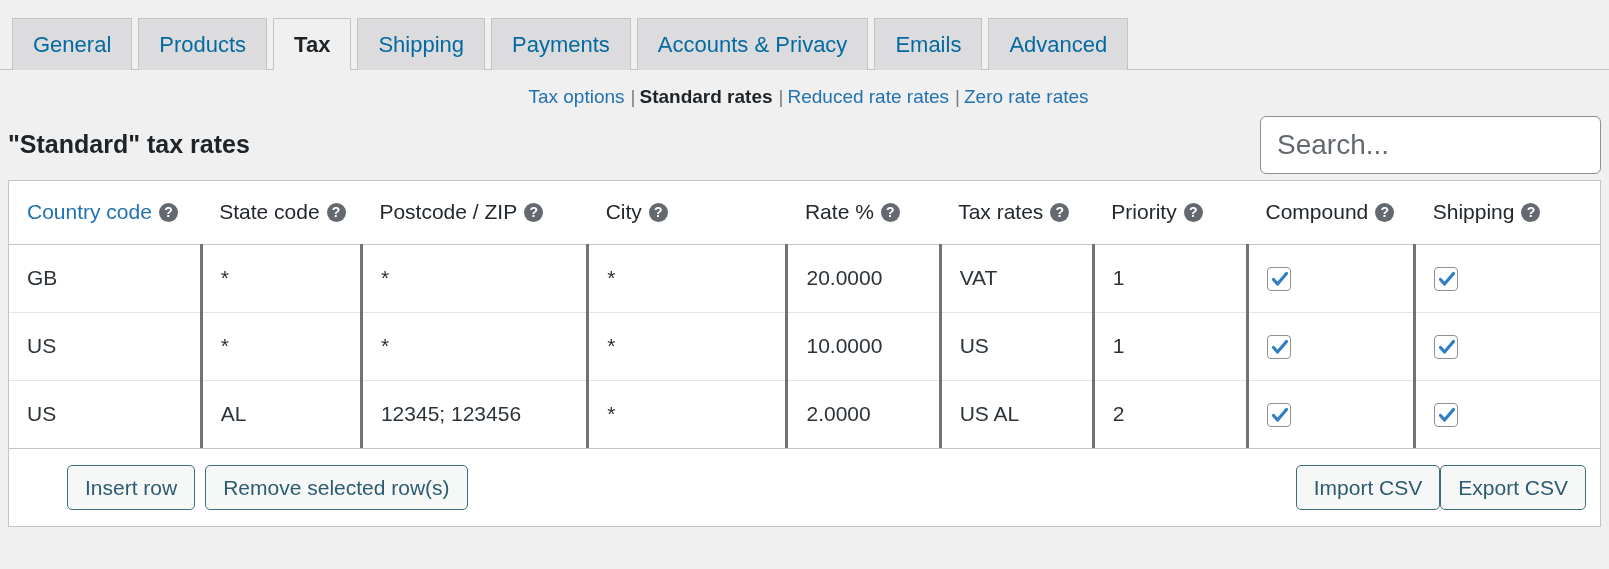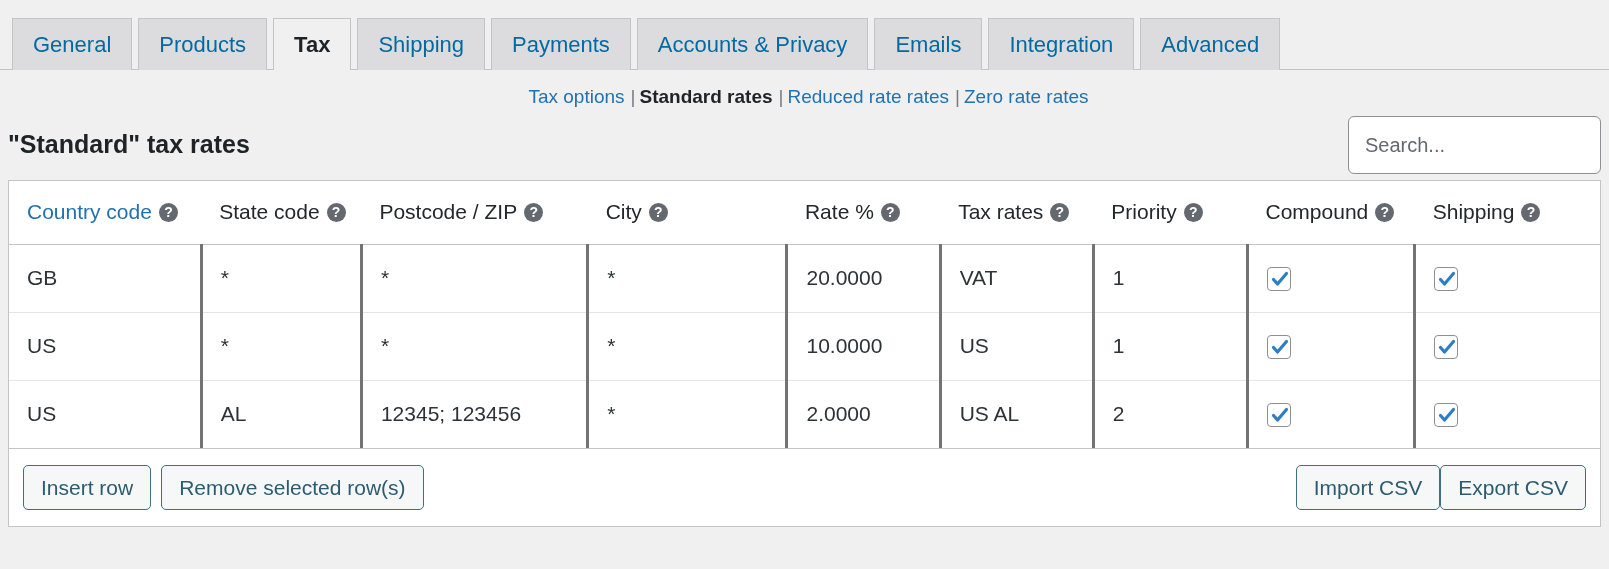--- a/index.html
+++ b/index.html
@@ -87,28 +87,28 @@
     font-weight: bold;
     color: #1d2327;
     margin: 0;
   }
   .search-wrap {
     position: absolute;
     right: 8px;
     top: 8px;
   }
   .search-input {
-    width: 253px;
+    width: 341px;
     height: 58px;
     box-sizing: border-box;
     border: 1px solid #8c8f94;
     border-radius: 6px;
     background: #fff;
     padding: 0 16px;
-    font-size: 20px;
+    font-size: 28px;
     font-family: "Liberation Sans", sans-serif;
     color: #2c3338;
     outline: none;
   }
   .search-input::placeholder {
     color: #646970;
   }
 
   
   .table-wrap {
@@ -191,21 +191,21 @@
   
   .tfoot {
     border-top: 1px solid #c3c4c7;
     height: 78px;
     display: flex;
     align-items: center;
     padding: 0 14px;
     box-sizing: border-box;
     background: #fff;
   }
-  .foot-left { display: flex; gap: 10px; }
+  .foot-left { display: flex; gap: 10px; margin-left: 44px; }
   .foot-right { display: flex; margin-left: auto; }
   .btn {
     background: #f6f7f7;
     border: 1px solid #3f6e7d;
     border-radius: 5px;
     color: #2c5c70;
     font-size: 21px;
     font-family: "Liberation Sans", sans-serif;
     padding: 11px 17px;
     cursor: pointer;
@@ -217,21 +217,20 @@
 <body>
 
 <div class="tab-bar">
     <a class="tab" href="#">General</a>
     <a class="tab" href="#">Products</a>
     <a class="tab active" href="#">Tax</a>
     <a class="tab" href="#">Shipping</a>
     <a class="tab" href="#">Payments</a>
     <a class="tab" href="#">Accounts &amp; Privacy</a>
     <a class="tab" href="#">Emails</a>
-    <a class="tab" href="#">Integration</a>
     <a class="tab" href="#">Advanced</a>
   </div>
 
 <div class="subnav"><a href="#" class="">Tax options</a><span class="sep">|</span><span class="current">Standard rates</span><span class="sep">|</span><a href="#" class="">Reduced rate rates</a><span class="sep">|</span><a href="#" class="">Zero rate rates</a></div>
 
 <div class="title-row">
   <h1 class="page-title">"Standard" tax rates</h1>
   <div class="search-wrap">
     <input class="search-input" type="text" placeholder="Search..." style="">
   </div>

